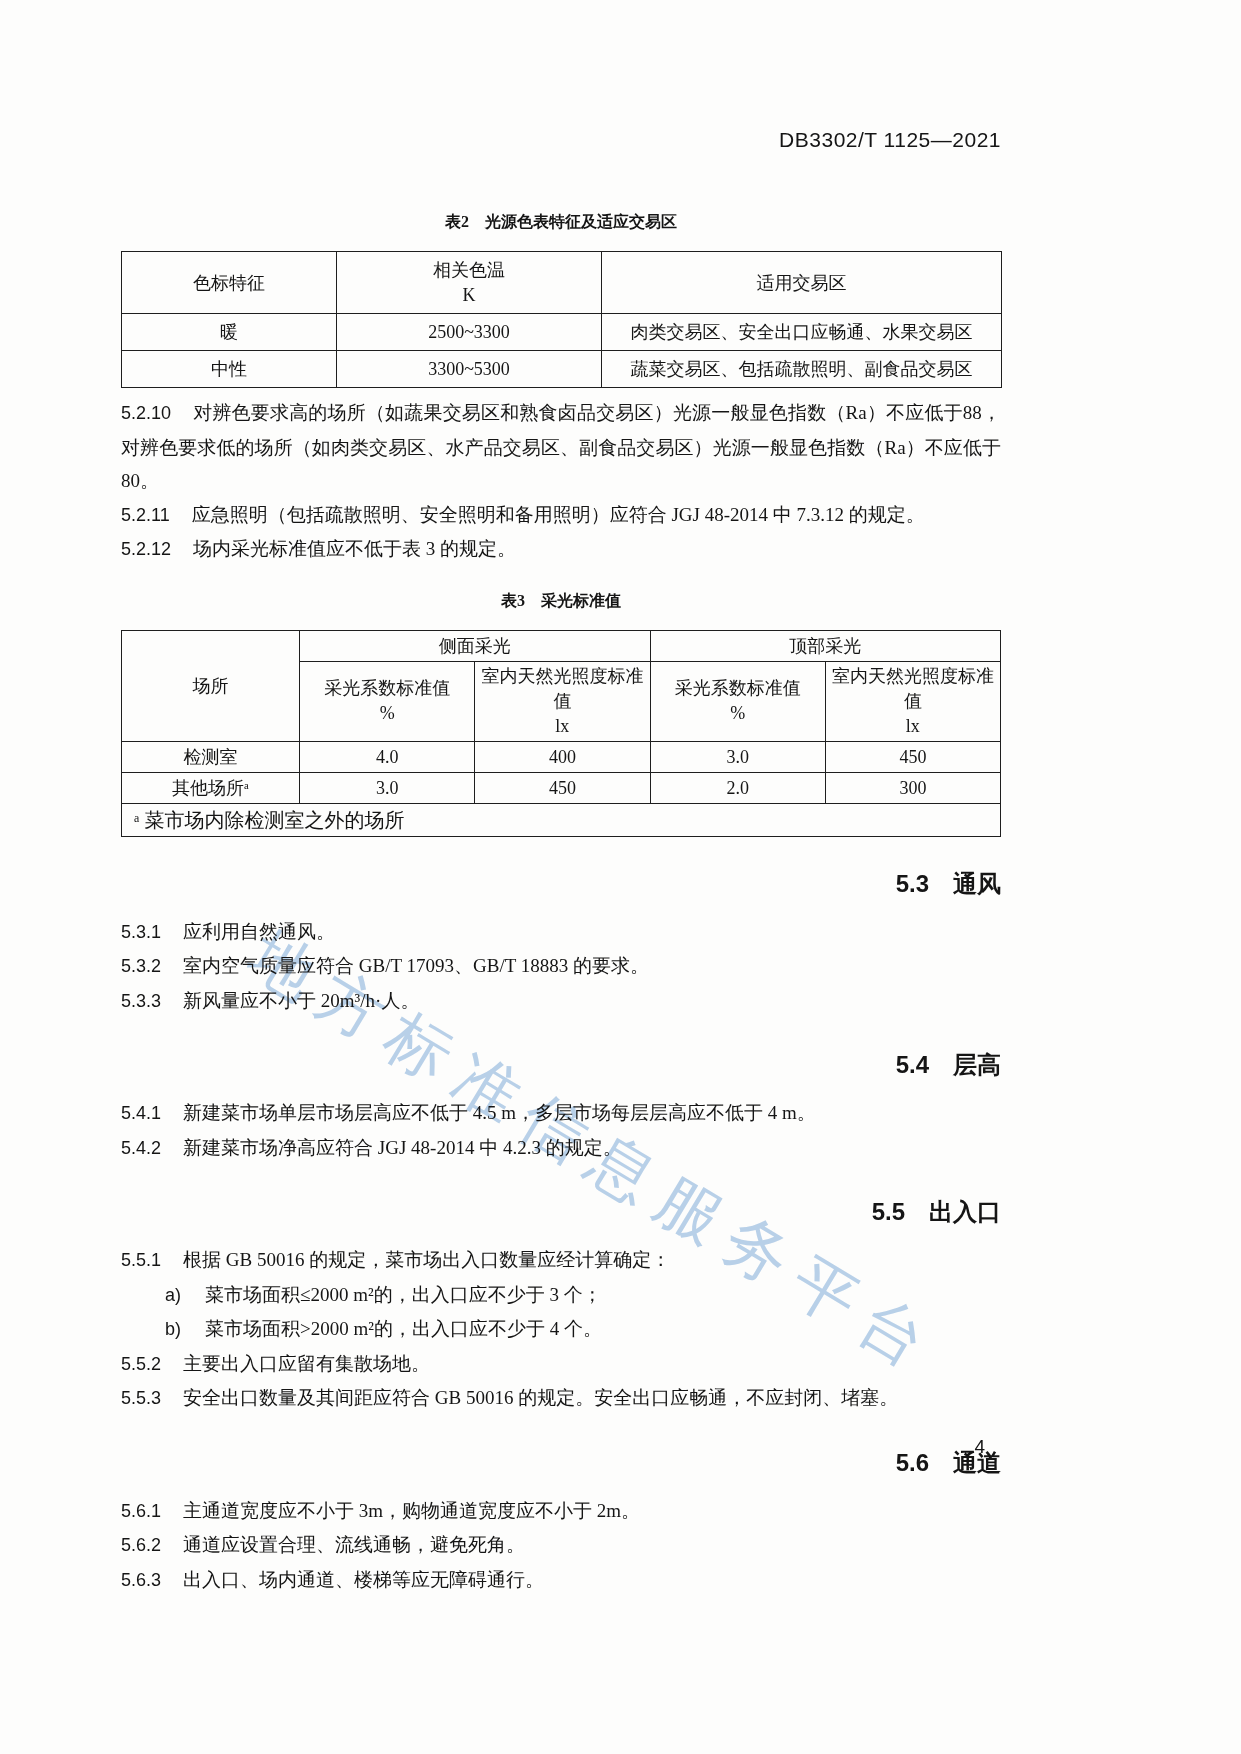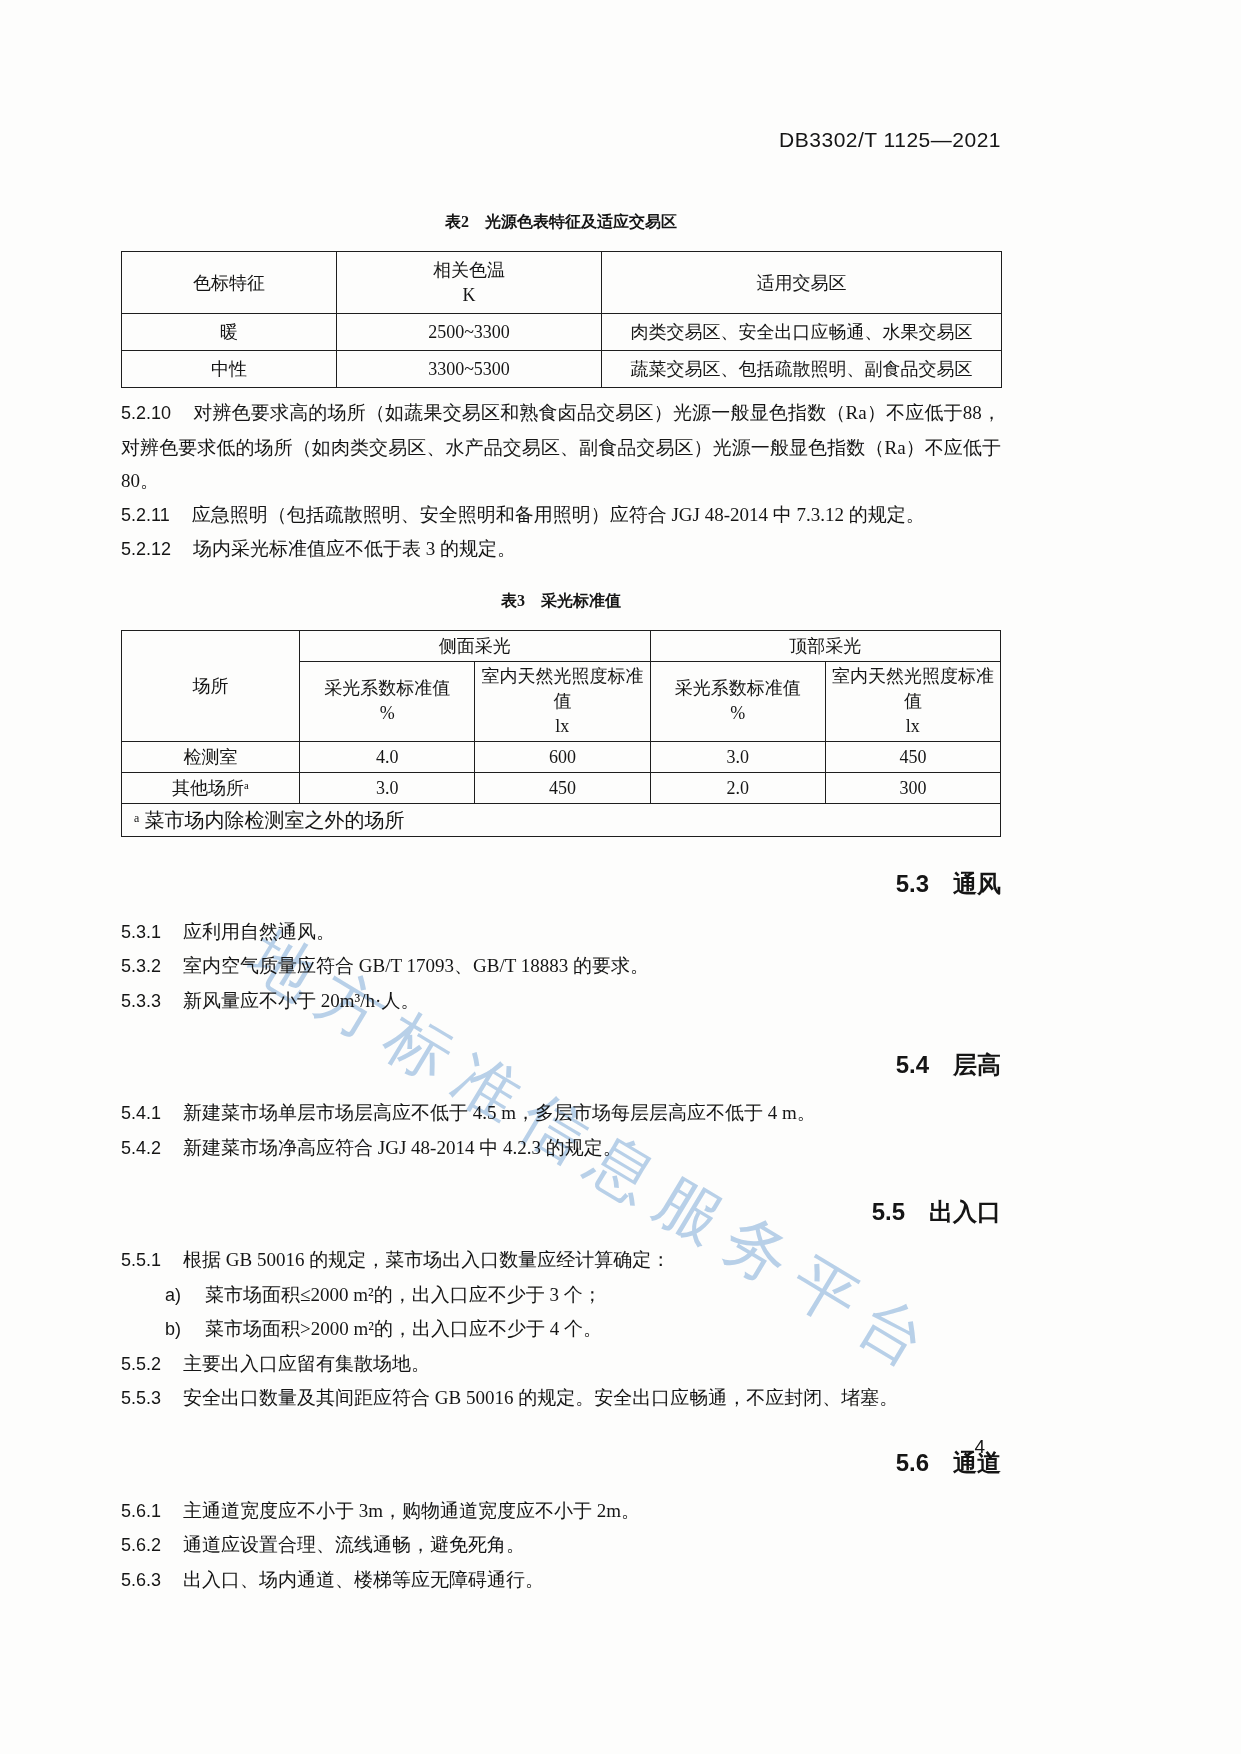--- a/index.html
+++ b/index.html
@@ -163,21 +163,21 @@
           <div>%</div>
         </td>
         <td class="p5 stack">
           <div>室内天然光照度标准值</div>
           <div>lx</div>
         </td>
       </tr>
       <tr class="data-row">
         <td>检测室</td>
         <td>4.0</td>
-        <td>600</td>
+        <td>400</td>
         <td>3.0</td>
         <td>450</td>
       </tr>
       <tr class="data-row">
         <td>其他场所ᵃ</td>
         <td>3.0</td>
         <td>450</td>
         <td>2.0</td>
         <td>300</td>
       </tr>

